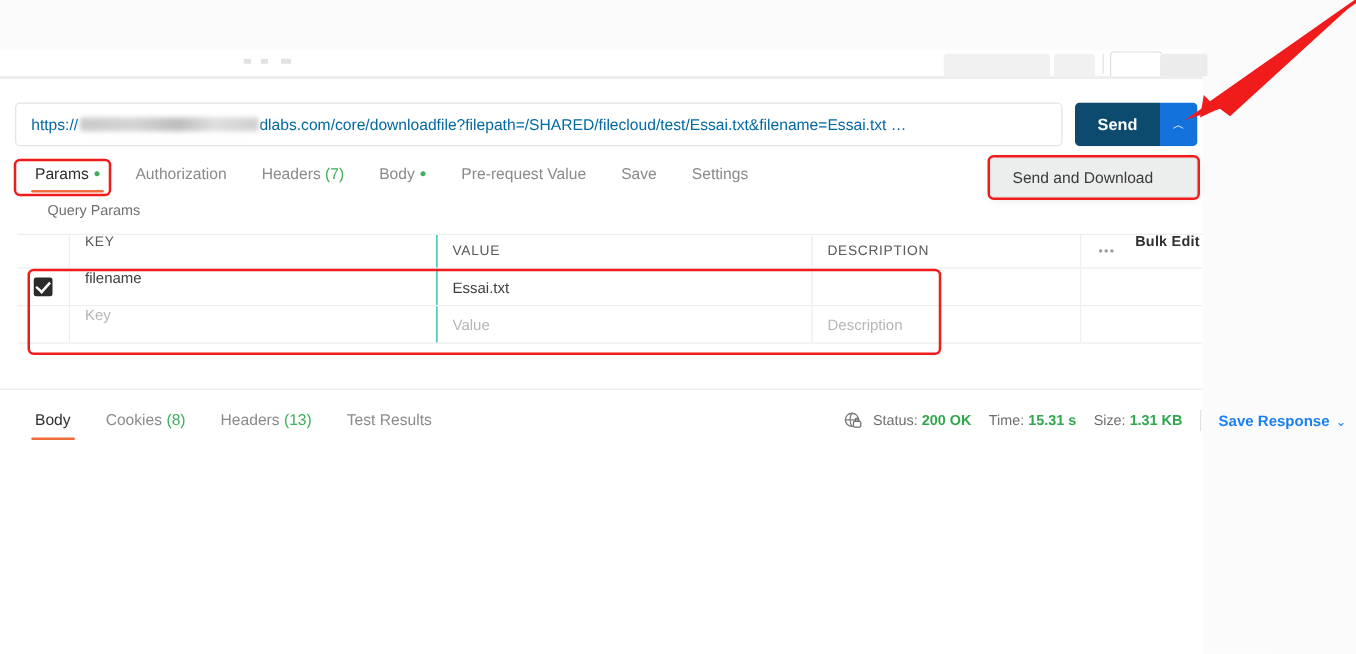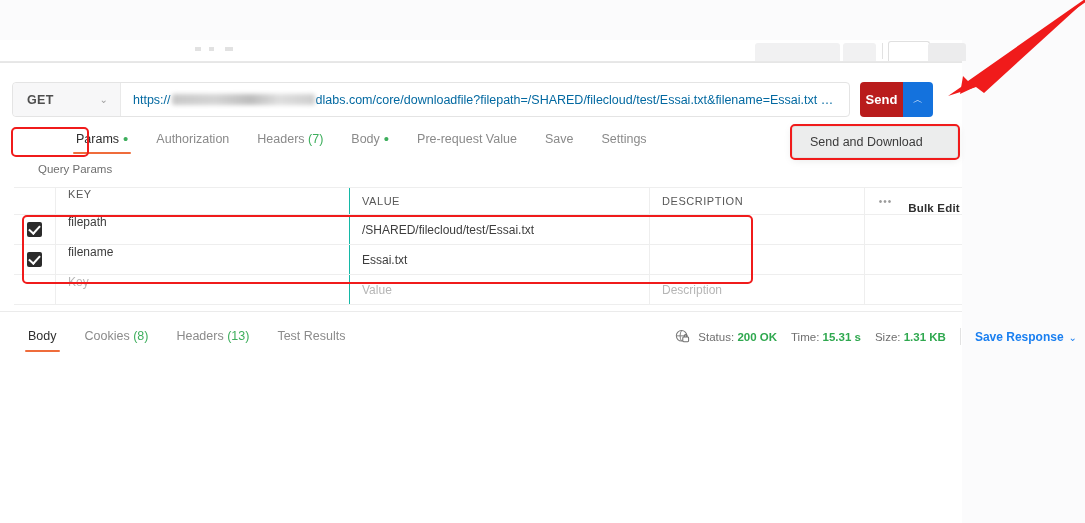--- a/index.html
+++ b/index.html
@@ -51,53 +51,53 @@
   .chev-sm { font-size:10px; color:#9e9e9e; line-height:1; }
   .urlbox { flex:1; display:flex; align-items:center; padding-left:12px;
     font-size:12.5px; color:#0369a1; overflow:hidden; white-space:nowrap; }
   .redact { display:inline-block; width:143px; height:11px; margin:0 1px;
     background: linear-gradient(90deg,#c9c9c9,#d4d4d4 30%,#bdbdbd 55%,#dedede 75%,#cfcfcf);
     filter: blur(2.2px); vertical-align:-1px; border-radius:2px; }
 
   
   .send-wrap { position:absolute; left:860px; top:82px; height:35px; display:flex;
     border-radius:4px; overflow:hidden; }
-  .send-btn { width:43px; background:#b91c1c; color:#fff; font-size:13px; font-weight:700;
+  .send-btn { width:68px; background:#0c4a6e; color:#fff; font-size:13px; font-weight:700;
     display:flex; align-items:center; justify-content:center; }
   .send-caret { width:30px; background:#1472dd; color:#fff; font-size:10px;
     display:flex; align-items:center; justify-content:center; }
 
   
   .send-dd { position:absolute; left:792px; top:126px; width:166px; height:32px;
     background:#eceded; border:1px solid #e2e2e2; border-radius:3px;
     display:flex; align-items:center; padding-left:17px;
     font-size:12.5px; color:#3b3b3b;
     box-shadow:0 2px 8px rgba(0,0,0,.10); }
 
   
   .req-tabs { position:absolute; left:14px; top:130px; height:24px; display:flex; align-items:flex-start; gap:0; }
   .rtab { font-size:12.5px; color:#8a8a8a; padding:0 14px; position:relative; white-space:nowrap; line-height:18px; }
-  .rtab.active { color:#2f2f2f;margin-left:48px; }
+  .rtab.active { color:#2f2f2f; }
   .rtab.active::after { content:""; position:absolute; left:11px; right:11px; bottom:-6px; height:2px; background:#ef6c3b; border-radius:1px; }
   .rtab .gdot { color:#3dae5c; font-size:15px; line-height:0; vertical-align:-1px; margin-left:4px; }
   .rtab .cnt { color:#3dae5c; }
 
   .query-label { position:absolute; left:26px; top:163px; font-size:11.5px; color:#6f6f6f;margin-left:12px; }
 
   
   .ptable { position:absolute; left:14px; top:187px; width:948px; }
   .prow { display:flex; height:30px; border-bottom:1px solid #eeeeee; align-items:center; }
   .prow.head { height:28px; border-top:1px solid #eeeeee; }
   .c-check { width:42px; display:flex; align-items:center; justify-content:center;
     border-right:1px solid #eeeeee; height:100%; }
   .c-key { width:294px; padding-left:12px; border-right:1px solid #14b8a6; height:100%; display:flex; }
   .c-val { width:300px; padding-left:12px; border-right:1px solid #eeeeee; height:100%; display:flex; align-items:center; }
   .c-desc { width:214px; padding-left:12px; height:100%; display:flex; align-items:center; }
   .c-dots { width:42px; display:flex; align-items:center; justify-content:center; border-left:1px solid #eeeeee; height:100%; }
-  .c-bulk { flex:1; display:flex; align-items:flex-end; justify-content:center; height:100%; }
+  .c-bulk { flex:1; display:flex; align-items:flex-start; justify-content:center; height:100%; }
   .hd { font-size:11px; color:#585858; letter-spacing:.55px; font-weight:400; }
   .hd.bold { font-weight:700; font-size:11.5px; color:#2f2f2f; letter-spacing:.2px; }
   .cellv { font-size:12px; color:#3d3d3d; }
   .cellv.ph { color:#b6b6b6; }
   .dots { font-size:10px; color:#9b9b9b; letter-spacing:1px; }
   .cbx { width:15px; height:15px; background:#2b2b2b; border-radius:2px; position:relative; }
   .cbx::after { content:""; position:absolute; left:4px; top:1px; width:5px; height:9px;
     border:solid #fff; border-width:0 2px 2px 0; transform:rotate(42deg); }
 
   
@@ -139,24 +139,20 @@
       <div class="ghost-btn gb1"></div>
       <div class="ghost-btn gb2"></div>
       <div class="ghost-btn gb3"></div>
       <div class="ghost-btn gb4"></div>
     </div>
   </div>
 
   <div class="panel"></div>
 
   <div class="urlrow">
-    <div class="method">
-      <span class="method-label">GET</span>
-      <span class="chev-sm">⌄</span>
-    </div>
     <div class="urlbox">
       <span>https://</span>
         <span class="redact"></span>
         <span>dlabs.com/core/downloadfile?filepath=/SHARED/filecloud/test/Essai.txt&amp;filename=Essai.txt …</span>
     </div>
   </div>
 
   <div class="send-wrap">
     <div class="send-btn">Send</div>
     <div class="send-caret">︿</div>
@@ -189,36 +185,20 @@
           <span class="hd">DESCRIPTION</span>
         </div>
       <div class="c-dots">
           <span class="dots">•••</span>
         </div>
       <div class="c-bulk">
           <span class="hd bold">Bulk Edit</span>
         </div>
     </div>
 
-    <div class="prow">
-      <div class="c-check">
-          <div class="cbx"></div>
-        </div>
-      <div class="c-key">
-          <span class="cellv">filepath</span>
-        </div>
-      <div class="c-val">
-          <span class="cellv">/SHARED/filecloud/test/Essai.txt</span>
-        </div>
-      <div class="c-desc">
-          <span class="cellv"></span>
-        </div>
-      <div class="c-dots"></div>
-      <div class="c-bulk"></div>
-    </div>
 
     <div class="prow">
       <div class="c-check">
           <div class="cbx"></div>
         </div>
       <div class="c-key">
           <span class="cellv">filename</span>
         </div>
       <div class="c-val">
           <span class="cellv">Essai.txt</span>

